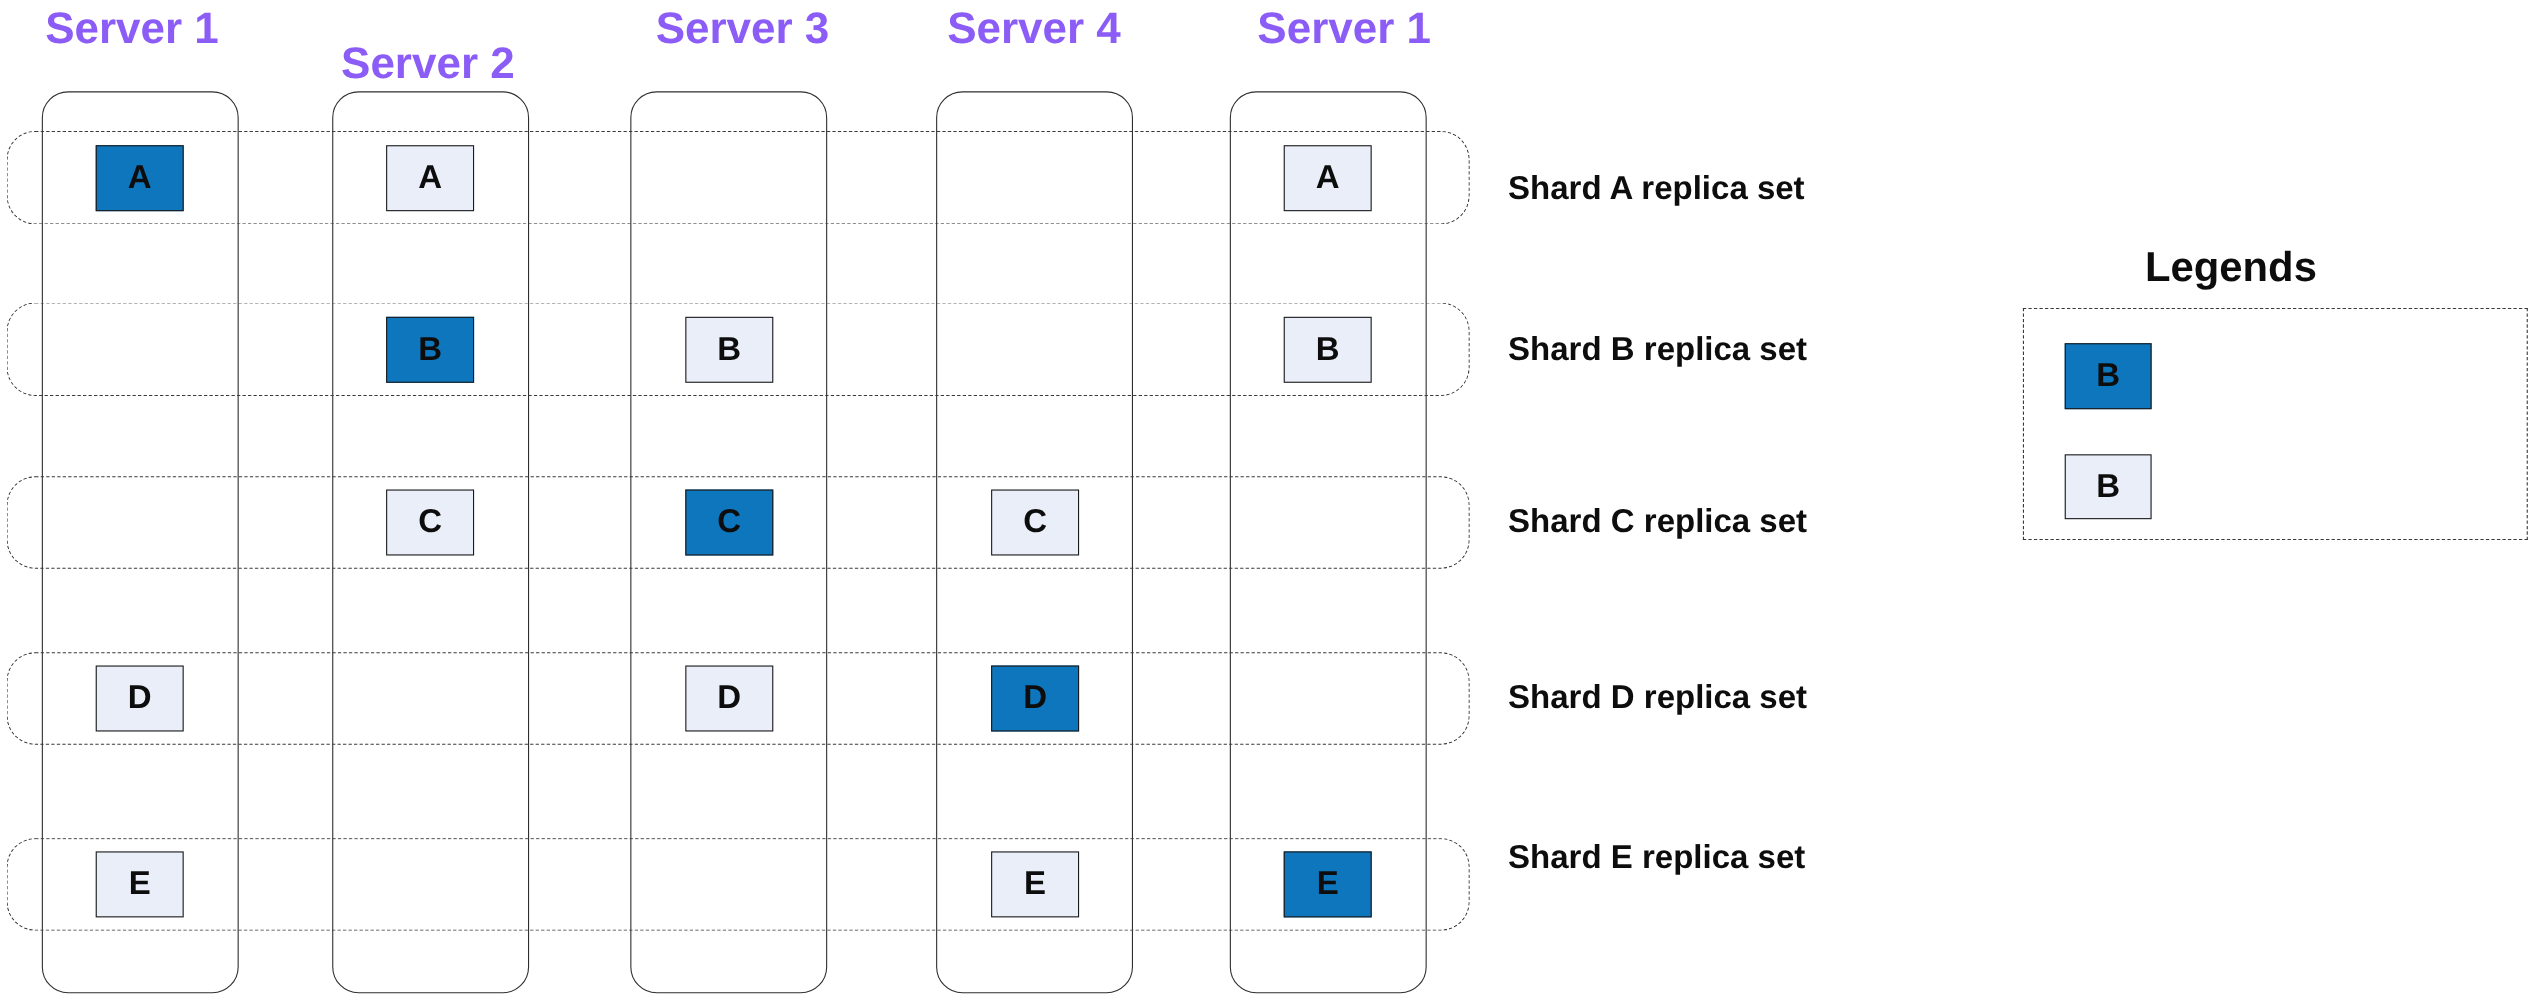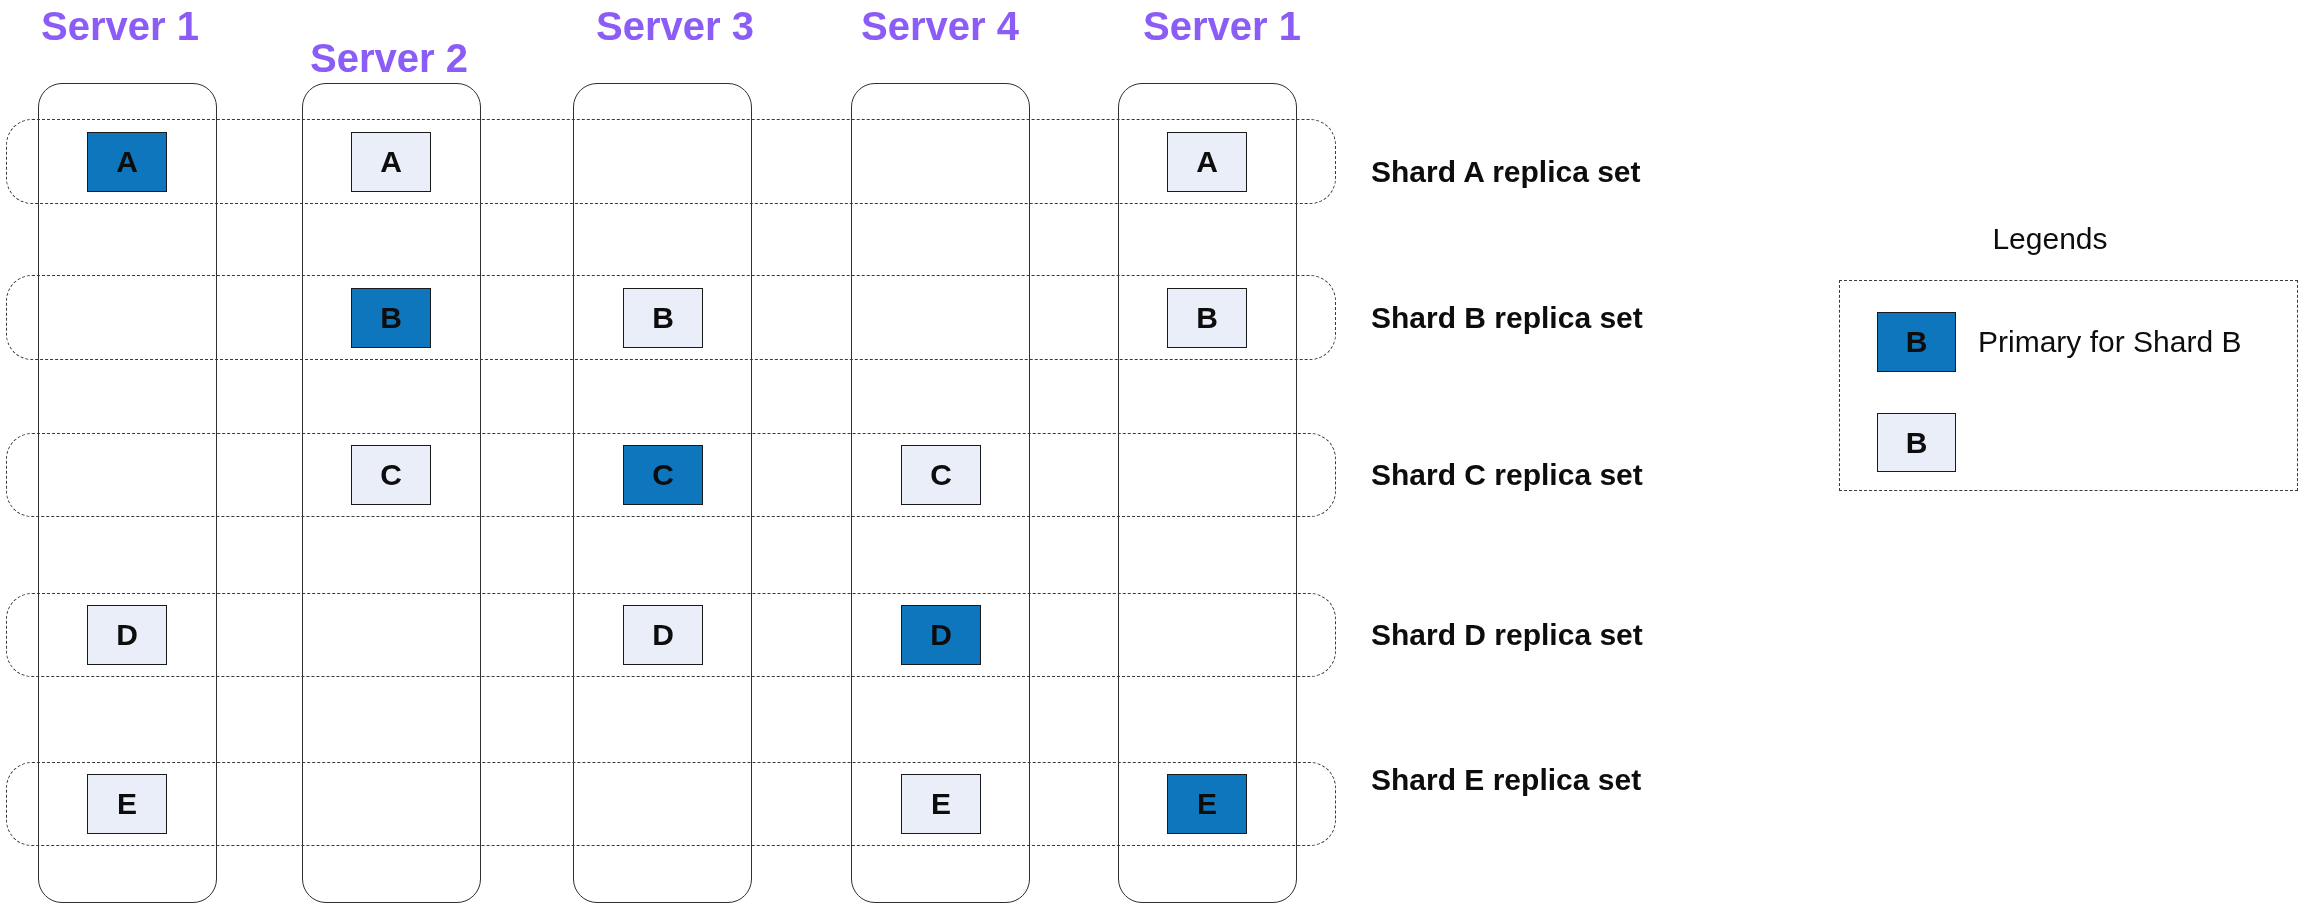--- a/index.html
+++ b/index.html
@@ -47,21 +47,21 @@
     position:absolute;width:80px;height:60px;
     border:1.5px solid #1a1a1a;box-sizing:border-box;
     display:flex;align-items:center;justify-content:center;
     font-size:30px;font-weight:bold;color:#0d0d0d;
   }
   .primary{background:#0E76BC;}
   .secondary{background:#E9EEF8;}
   
   .legend-title{
     position:absolute;left:1950px;top:222px;width:200px;
-    text-align:center;font-size:30px;font-weight:normal;color:#0d0d0d;
+    text-align:left;font-size:38px;font-weight:bold;color:#0d0d0d;
   }
   .legend-box{
     position:absolute;left:1839px;top:280px;width:459px;height:211px;
     border:1.5px dashed #3a3a3a;box-sizing:border-box;
   }
   .legend-swatch{
     position:absolute;left:37px;width:79px;
     border:1.5px solid #1a1a1a;box-sizing:border-box;
     display:flex;align-items:center;justify-content:center;
     font-size:30px;font-weight:bold;color:#0d0d0d;
@@ -116,15 +116,14 @@
     <div class="shard-box secondary" style="left: 623px; top: 605px;">D</div>
     <div class="shard-box primary" style="left: 901px; top: 605px;">D</div>
     <div class="shard-box secondary" style="left: 87px; top: 774px;">E</div>
     <div class="shard-box secondary" style="left: 901px; top: 774px;">E</div>
     <div class="shard-box primary" style="left: 1167px; top: 774px;">E</div>
   </div>
 
 <div class="legend-title">Legends</div>
 <div class="legend-box">
   <div class="legend-swatch primary ls-1">B</div>
-  <div class="legend-text lt-1">Primary for Shard B</div>
   <div class="legend-swatch secondary ls-2">B</div>
 </div>
 
 </body></html>

